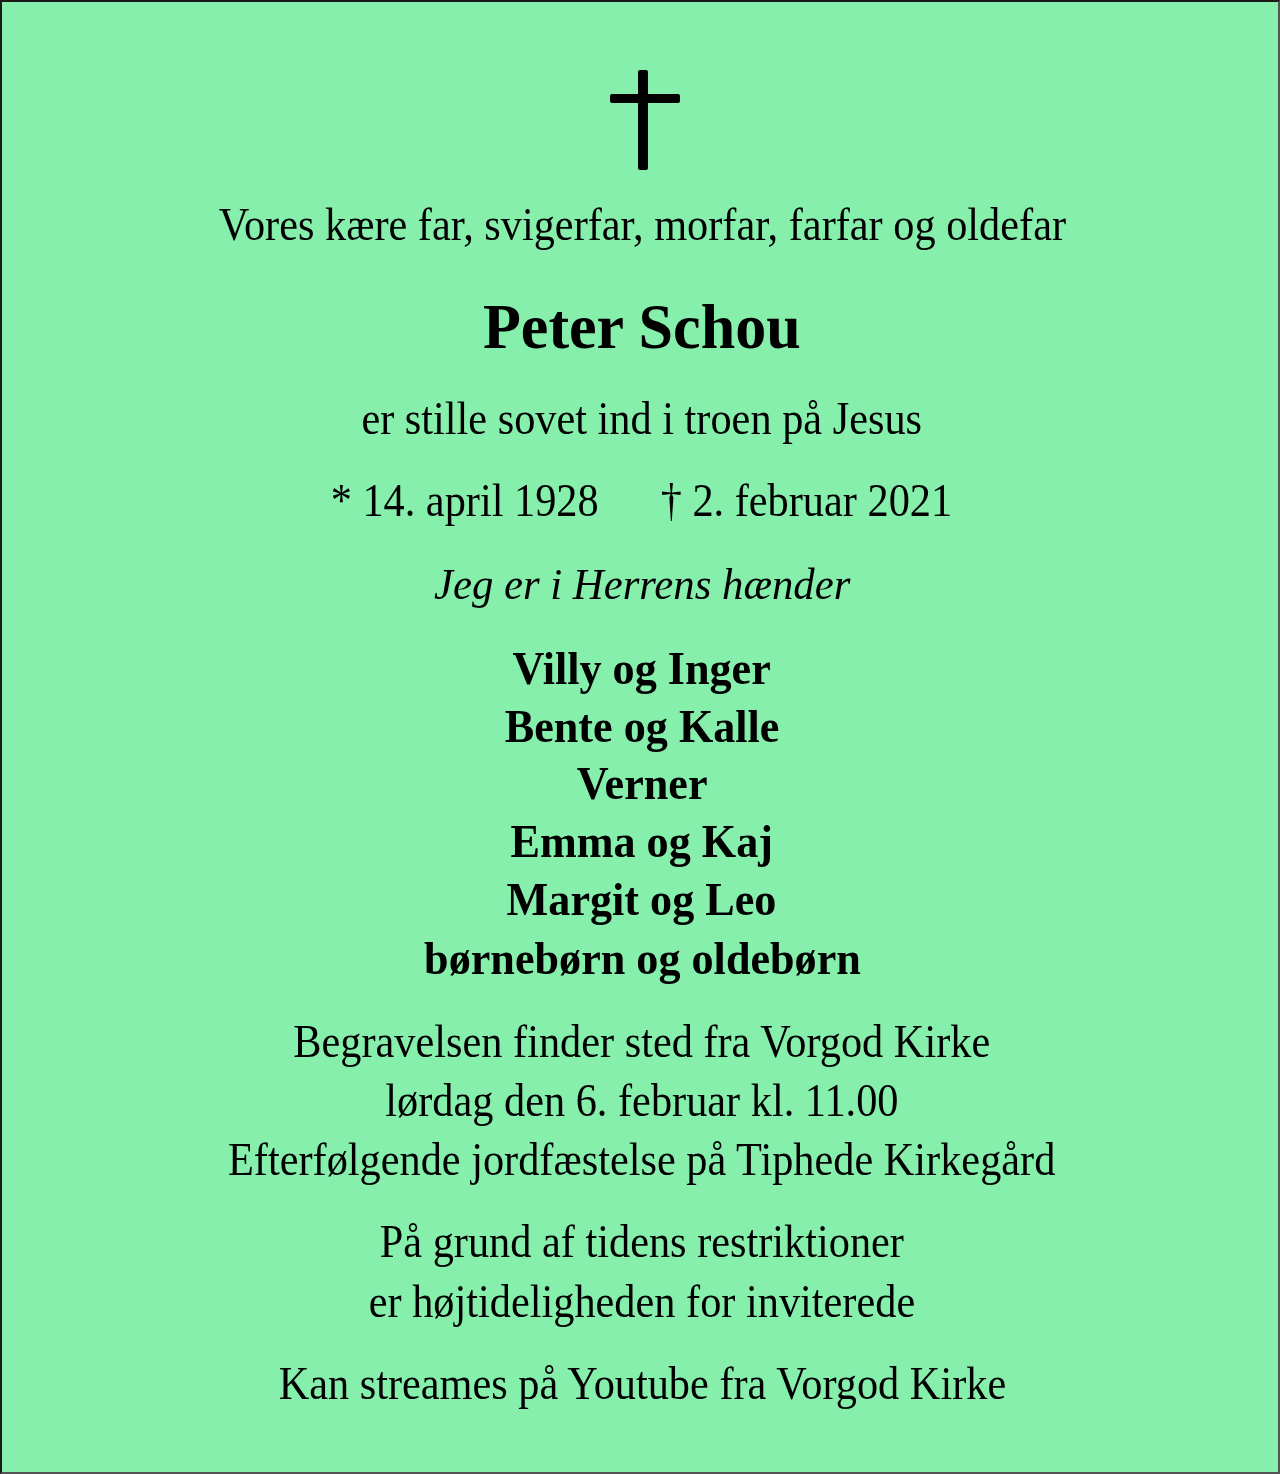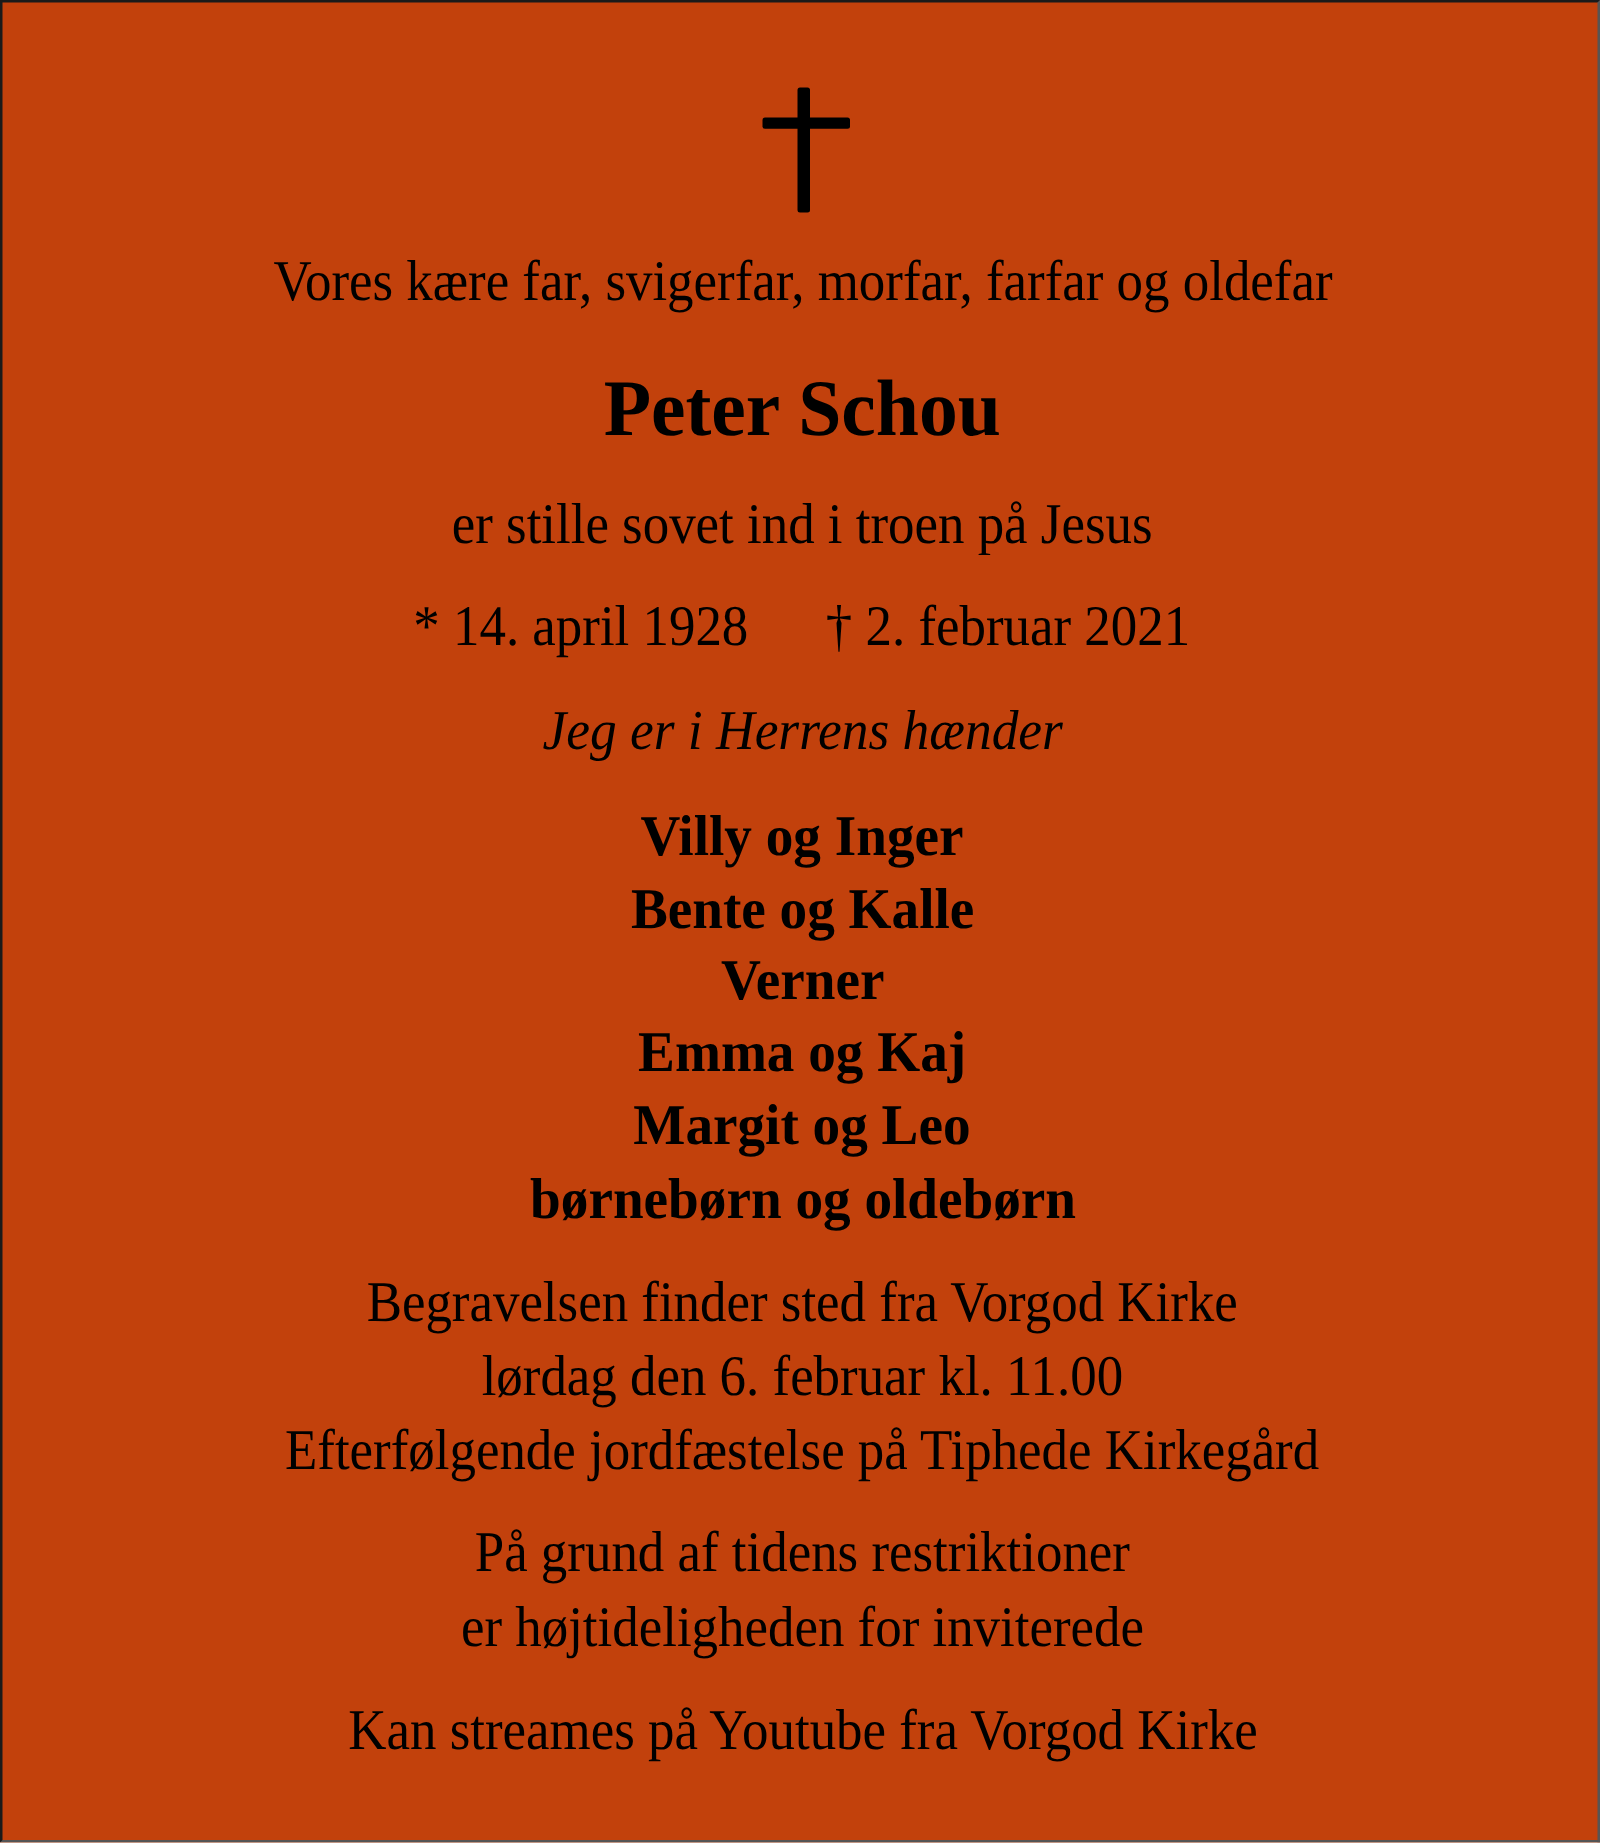--- a/index.html
+++ b/index.html
@@ -1,20 +1,20 @@
 <!DOCTYPE html>
 <html><head>
 <meta charset="utf-8">
 <style>
   html, body { margin: 0; padding: 0; background: #ffffff; }
   body { width: 1280px; height: 1474px; position: relative; overflow: hidden; }
   .frame {
     position: absolute; left: 0; top: 0; width: 1280px; height: 1474px;
     box-sizing: border-box; border: 2px solid #1a1a1a; border-right-color: #555; border-bottom-color: #555;
-    background: #c2410c;
+    background: #86efac;
   }
   .line {
     position: absolute; left: 0; width: 1280px; text-align: center;
     font-family: "Liberation Serif", "DejaVu Serif", serif; color: #000;
     white-space: nowrap;
   }
   .line span { display: inline-block; transform-origin: center; }
   .cross { position: absolute; left: 606px; top: 66px; width: 74px; height: 104px; }
   .reg { font-size: 46px; }
   .reg span { transform: scaleX(0.92); }

